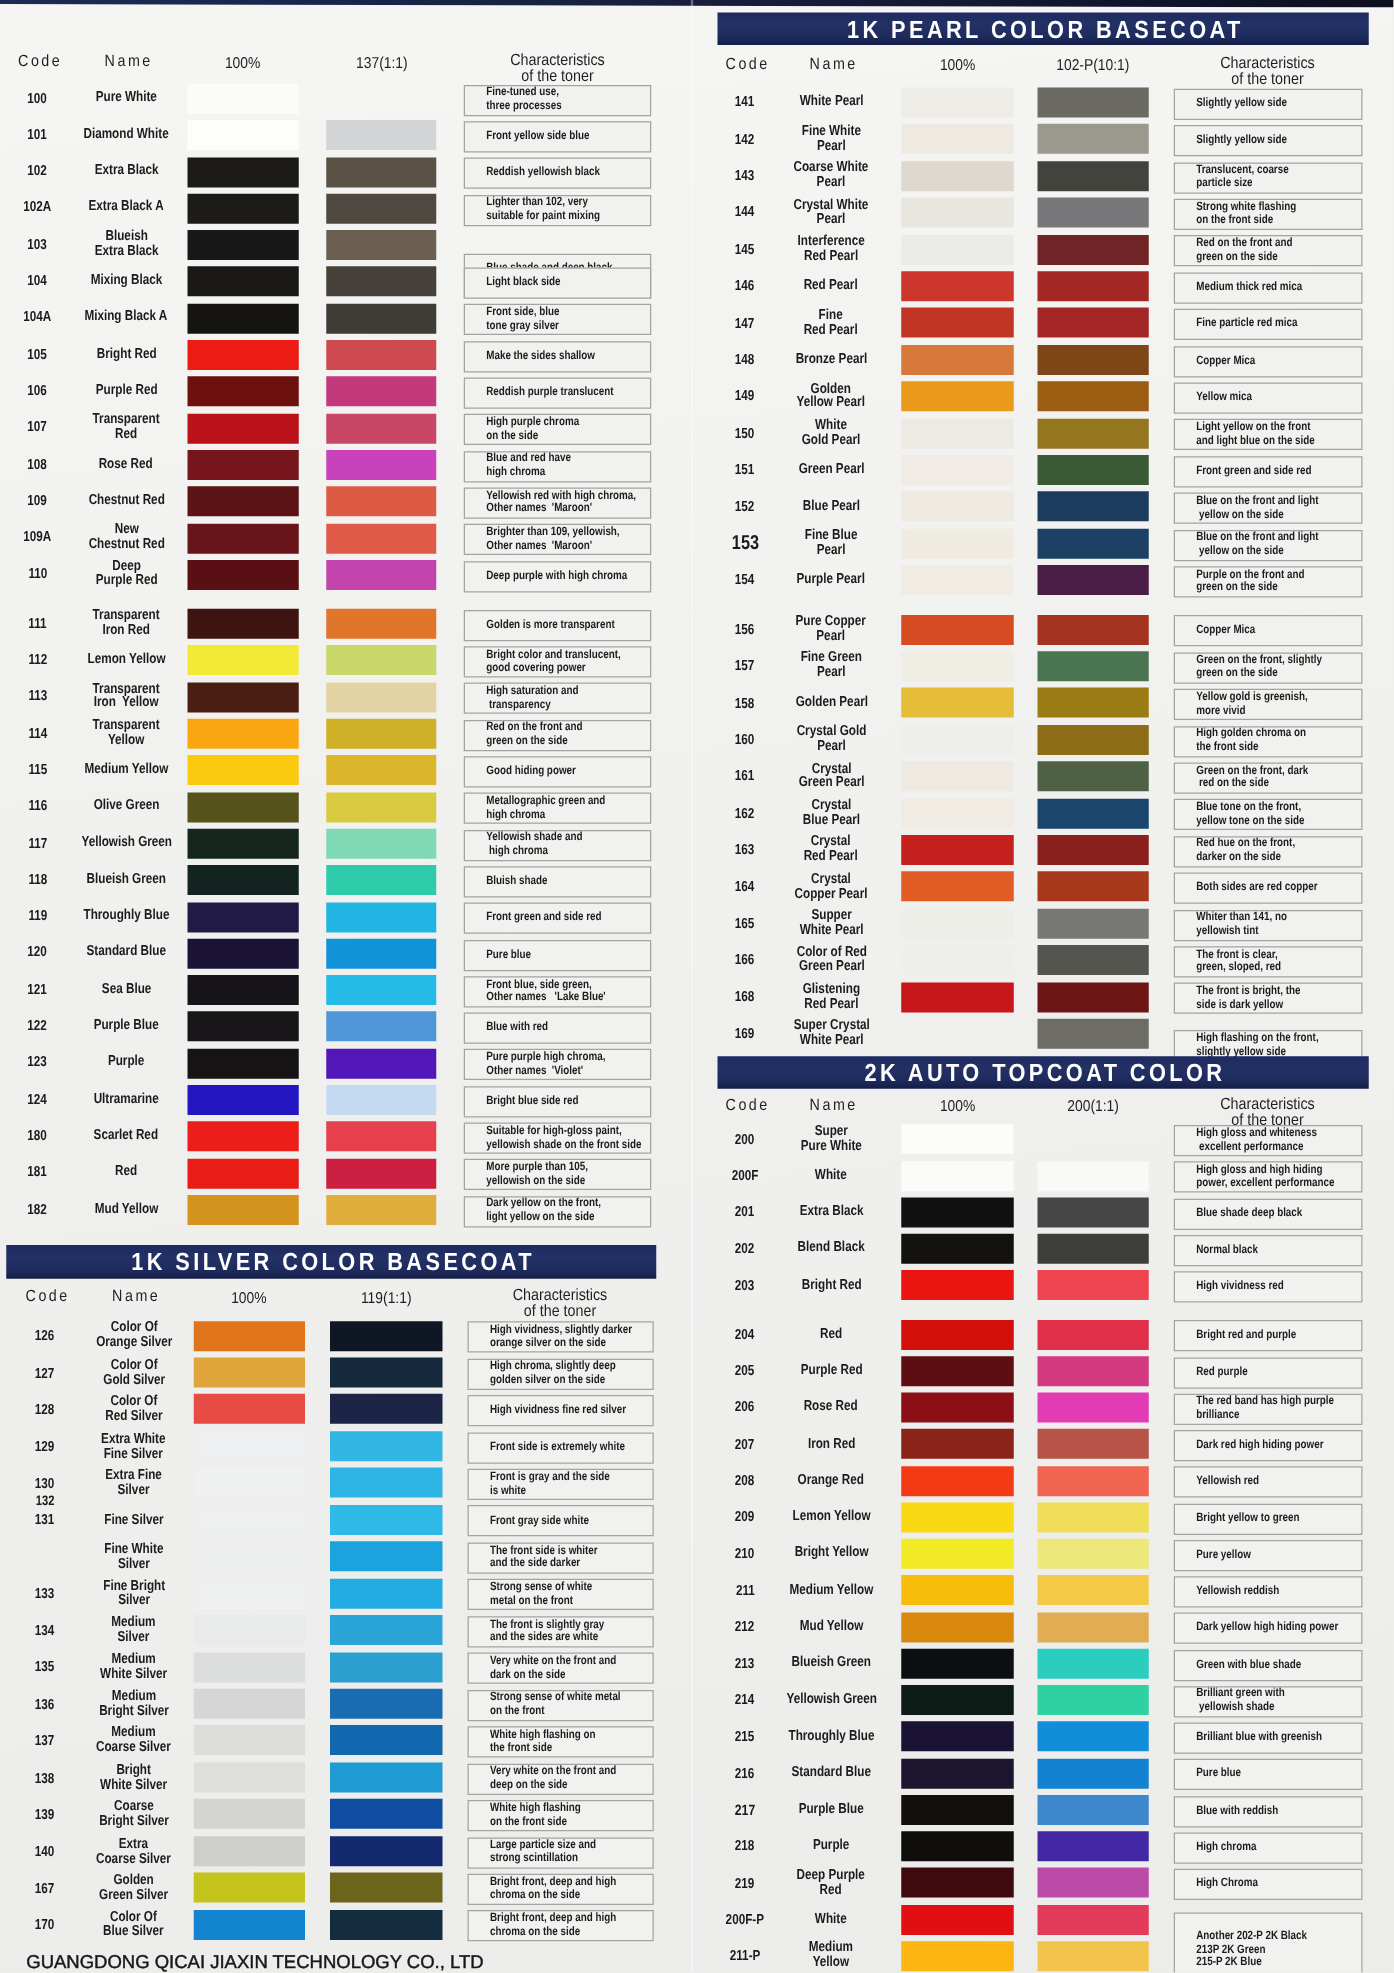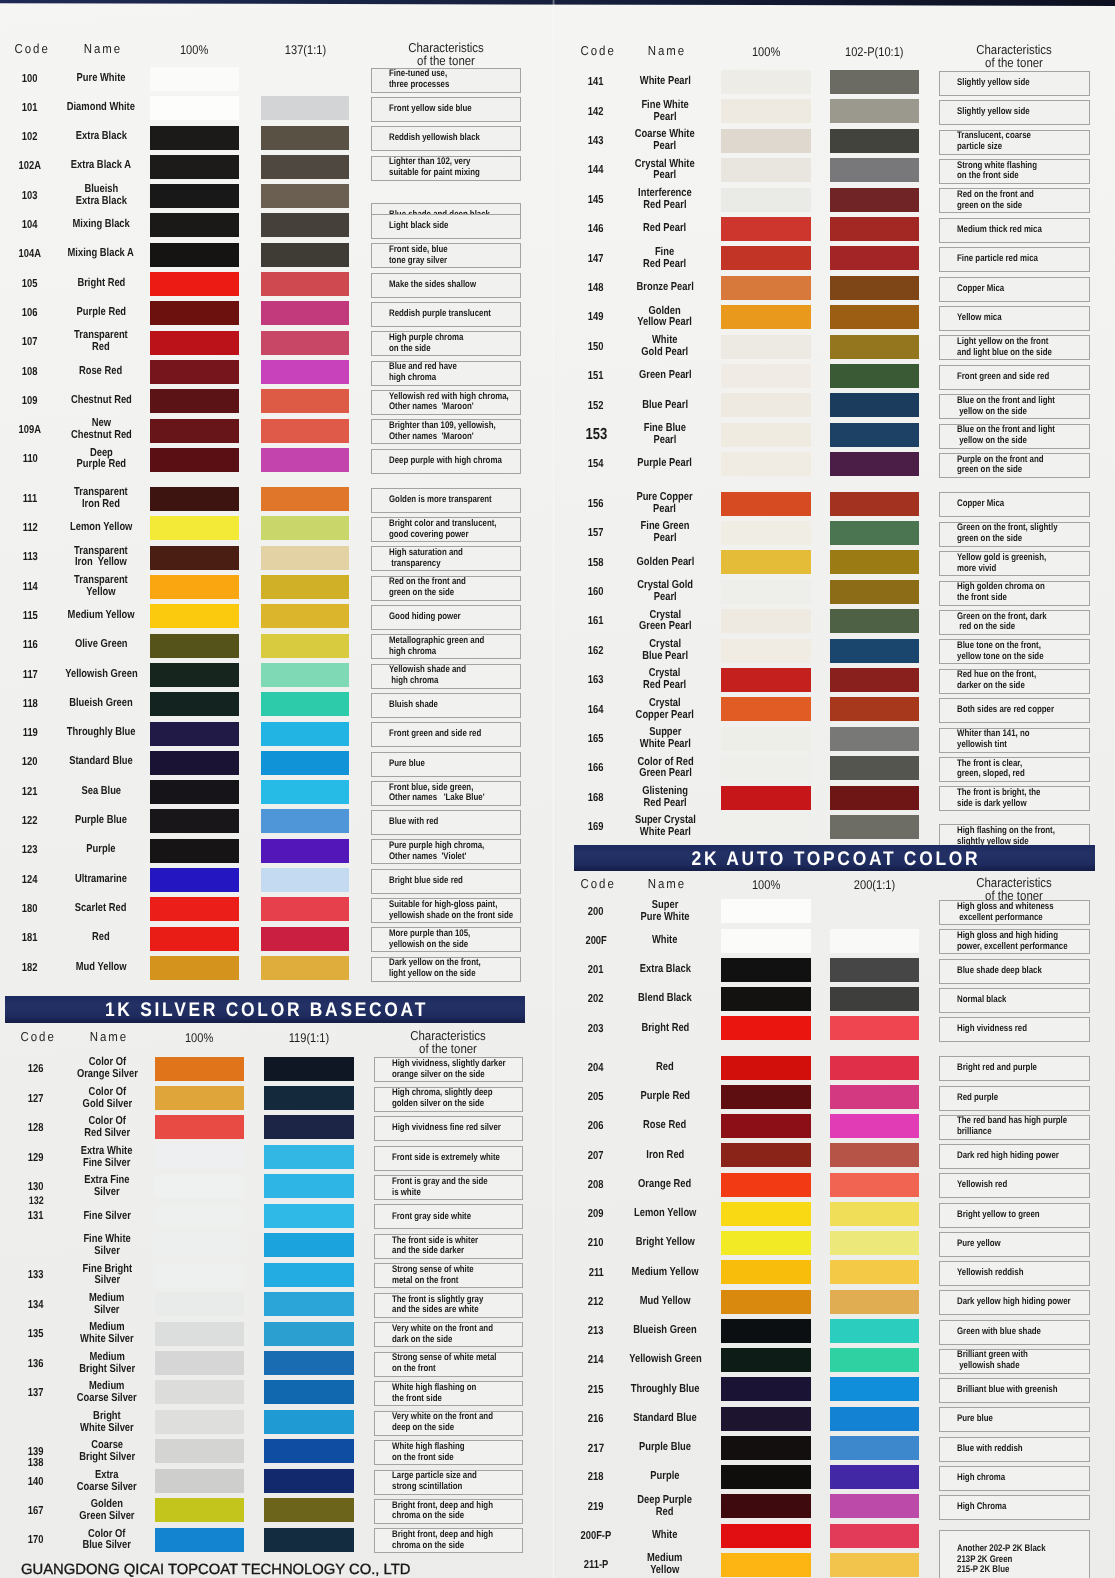--- a/index.html
+++ b/index.html
@@ -565,21 +565,21 @@
     <div class="name" style="left:62px;top:1379.1500000000005px;height:28px;width:90px;font-size:11.5px;">
       <span class="t">Medium
 Coarse Silver</span>
     </div>
     <div class="sw" style="left:155px;top:1380.4500000000005px;width:89px;height:24px;background:#dcdcda;"></div>
     <div class="sw" style="left:263.7px;top:1380.4500000000005px;width:90.4px;height:24px;background:#1268ae;"></div>
     <div class="note" style="left:374.2px;top:1381.1500000000005px;width:148.5px;height:25px;">
       <span class="t" style="font-size:9.6px;">White high flashing on
 the front side</span>
     </div>
-    <div class="code" style="left:10px;top:1408.6000000000006px;height:28px;width:52px;font-size:11.5px;margin-top:40px;">
+    <div class="code" style="left:10px;top:1408.6000000000006px;height:28px;width:52px;font-size:11.5px;">
       <span class="t">138</span>
     </div>
     <div class="name" style="left:62px;top:1408.6000000000006px;height:28px;width:90px;font-size:11.5px;">
       <span class="t">Bright
 White Silver</span>
     </div>
     <div class="sw" style="left:155px;top:1409.9000000000005px;width:89px;height:24px;background:#dedfdd;"></div>
     <div class="sw" style="left:263.7px;top:1409.9000000000005px;width:90.4px;height:24px;background:#1f9ad3;"></div>
     <div class="note" style="left:374.2px;top:1410.6000000000006px;width:148.5px;height:25px;">
       <span class="t" style="font-size:9.6px;">Very white on the front and
@@ -630,20 +630,21 @@
     <div class="name" style="left:62px;top:1526.4000000000008px;height:28px;width:90px;font-size:11.5px;">
       <span class="t">Color Of
 Blue Silver</span>
     </div>
     <div class="sw" style="left:155px;top:1527.7000000000007px;width:89px;height:24px;background:#1384cf;"></div>
     <div class="sw" style="left:263.7px;top:1527.7000000000007px;width:90.4px;height:24px;background:#142c40;"></div>
     <div class="note" style="left:374.2px;top:1528.4000000000008px;width:148.5px;height:25px;">
       <span class="t" style="font-size:9.6px;">Bright front, deep and high
 chroma on the side</span>
     </div>
+    <div class="banner" style="left:574px;top:10px;width:521px;height:26px;line-height:29px;font-size:19.8px;"><span class="t">1K PEARL COLOR BASECOAT</span></div>
     <div class="colhdr" style="left:570px;top:43px;width:52px;font-size:13px;letter-spacing:2.3px;padding-left:2.3px;"><span class="t">Code</span></div>
     <div class="colhdr" style="left:619px;top:43px;width:92px;font-size:13px;letter-spacing:2.3px;padding-left:2.3px;"><span class="t">Name</span></div>
     <div class="colhdr" style="left:720.8px;top:45px;width:90.4px;font-size:12.6px;"><span class="t">100%</span></div>
     <div class="colhdr" style="left:830px;top:45px;width:88.8px;font-size:12.6px;"><span class="t">102-P(10:1)</span></div>
     <div class="colhdr" style="left:938.5px;top:42.5px;width:151px;font-size:13px;"><span class="t">Characteristics
 of the toner</span></div>
     <div class="code" style="left:570px;top:68.2px;height:28px;width:52px;font-size:11.5px;">
       <span class="t">141</span>
     </div>
     <div class="name" style="left:619px;top:68.2px;height:28px;width:92px;font-size:11.5px;">
@@ -1223,14 +1224,14 @@
     </div>
     <div class="code" style="left:570px;top:1551px;height:28px;width:52px;font-size:11.5px;">
       <span class="t">211-P</span>
     </div>
     <div class="name" style="left:619px;top:1551px;height:28px;width:92px;font-size:11.5px;">
       <span class="t">Medium
 Yellow</span>
     </div>
     <div class="sw" style="left:720.8px;top:1552.8px;width:90.4px;height:24px;background:#fcb512;"></div>
     <div class="sw" style="left:830px;top:1552.8px;width:88.8px;height:24px;background:#f3c44c;"></div>
-    <div class="company" style="left:21px;top:1563px;font-size:14.8px;line-height:14px;"><span class="t">GUANGDONG QICAI TOPCOAT TECHNOLOGY CO., LTD</span></div>
+    <div class="company" style="left:21px;top:1563px;font-size:14.8px;line-height:14px;"><span class="t">GUANGDONG QICAI JIAXIN TECHNOLOGY CO., LTD</span></div>
   </div>
 
 </body></html>

